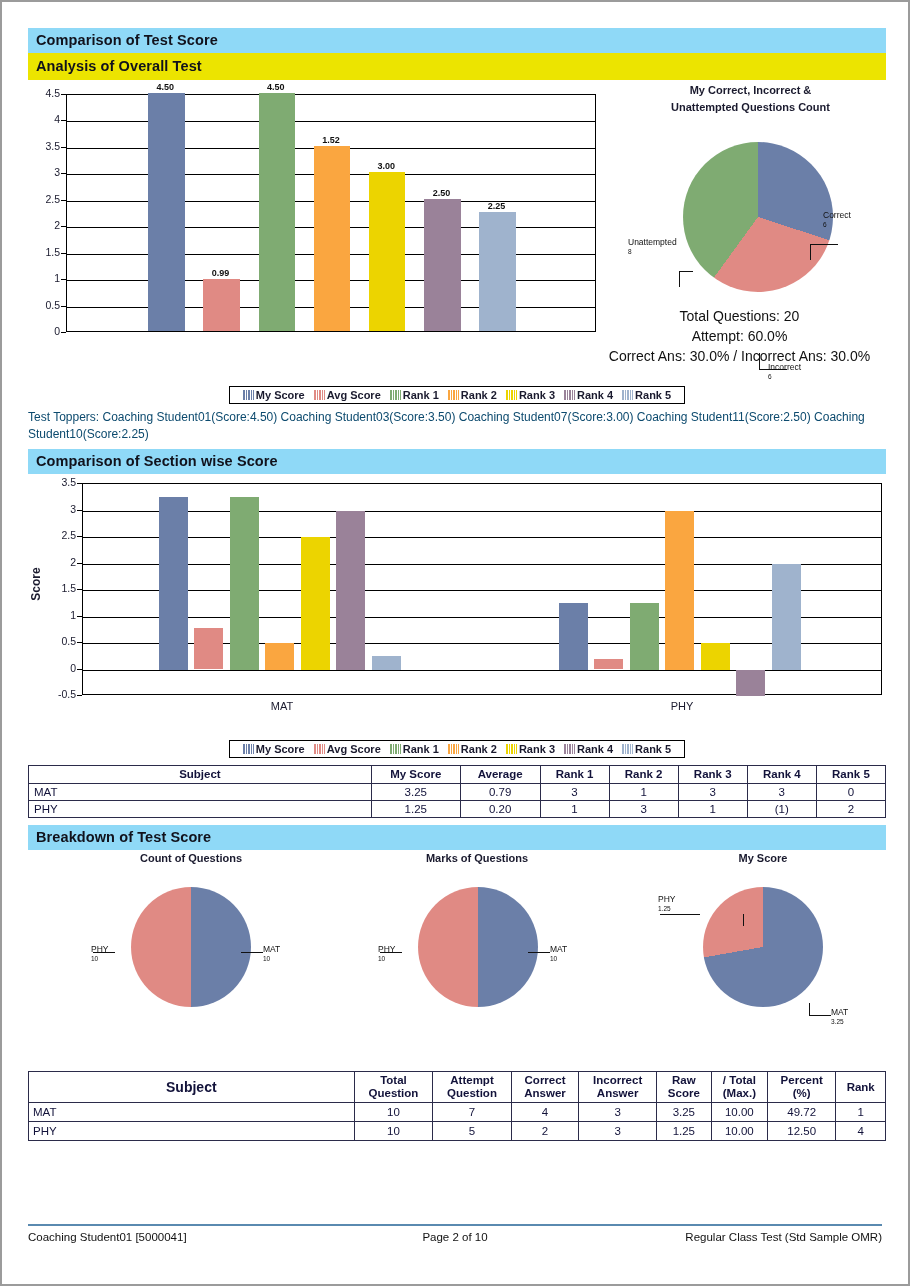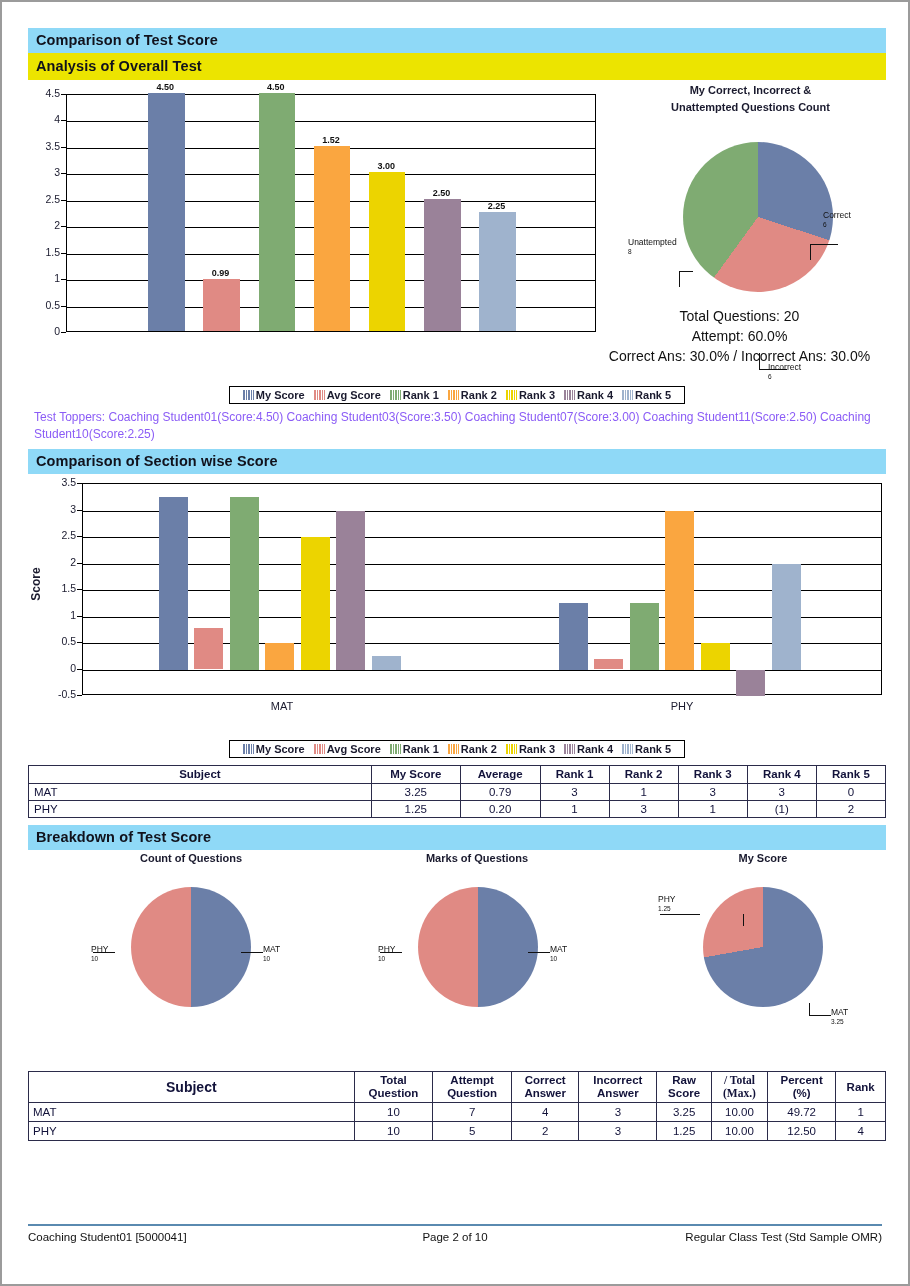--- a/index.html
+++ b/index.html
@@ -31,21 +31,21 @@
   .leg-item{display:flex;align-items:center;gap:2px;margin:0 3px;}
   .swatch{width:11px;height:10px;display:inline-block;}
 
   
   .pie{border-radius:50%;position:absolute;}
   .pie-title{font-size:11px;font-weight:bold;text-align:center;}
   .pie-lbl{position:absolute;font-size:8.5px;color:#111;white-space:nowrap;line-height:1.25;}
   .pie-lbl .num{font-size:6.5px;display:block;}
   .leader{position:absolute;background:#111;}
 
-  .txt-line{font-size:12px;line-height:17px;color:#8b5cf6;margin-left:6px;}
+  .txt-line{font-size:12px;line-height:17px;color:#0c4a6e;}
   .stat-line{text-align:center;font-size:14px;color:#111;line-height:20px;}
 
   
   table{border-collapse:collapse;width:100%;font-size:11.5px;}
   table td,table th{border:1px solid #2b2b4a;padding:2px 4px;}
   thead th{font-weight:bold;text-align:center;color:#12123a;line-height:13px;}
   tbody td{text-align:center;color:#12123a;}
   tbody td.subj{text-align:left;padding-left:5px;}
 
   .footer-rule{position:absolute;left:26px;right:26px;height:2px;background:#5a8ab0;}
@@ -306,21 +306,21 @@
 
     <table id="tbl-breakdown" style="margin-top:6px">
       <thead>
           <tr>
             <th style="width: 38%; line-height: 13px; font-size: 14px;"><span>Subject</span></th>
             <th style="line-height: 13px;"><span>Total</span><br><span>Question</span></th>
             <th style="line-height: 13px;"><span>Attempt</span><br><span>Question</span></th>
             <th style="line-height: 13px;"><span>Correct</span><br><span>Answer</span></th>
             <th style="line-height: 13px;"><span>Incorrect</span><br><span>Answer</span></th>
             <th style="line-height: 13px;"><span>Raw</span><br><span>Score</span></th>
-            <th style="line-height: 13px; font-family: Liberation Serif, serif;"><span>/ Total</span><br><span>(Max.)</span></th>
+            <th style="line-height: 13px;"><span>/ Total</span><br><span>(Max.)</span></th>
             <th style="line-height: 13px;"><span>Percent</span><br><span>(%)</span></th>
             <th style="line-height: 13px;"><span>Rank</span></th>
           </tr>
         </thead>
       <tbody>
           <tr>
             <td class="subj" style="padding: 3px 4px;">MAT</td>
             <td style="padding: 3px 4px;">10</td>
             <td style="padding: 3px 4px;">7</td>
             <td style="padding: 3px 4px;">4</td>

